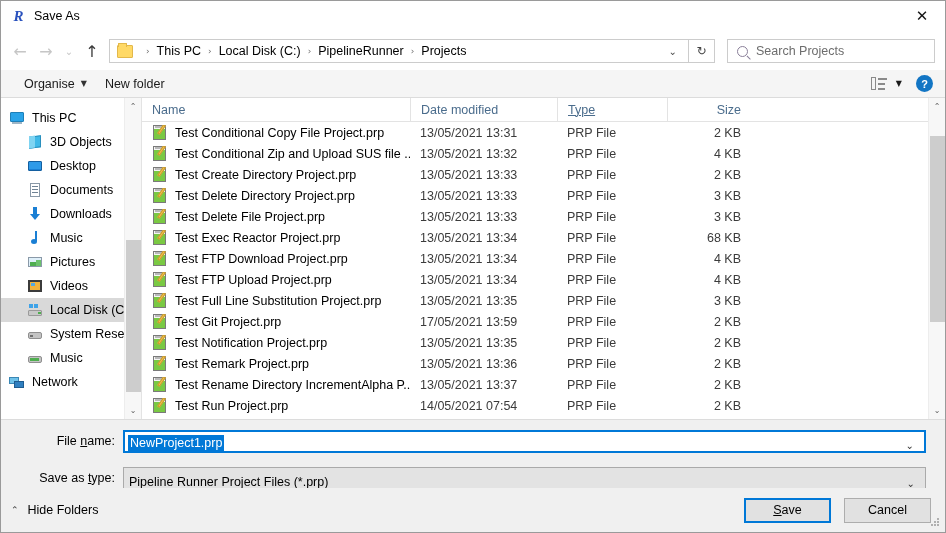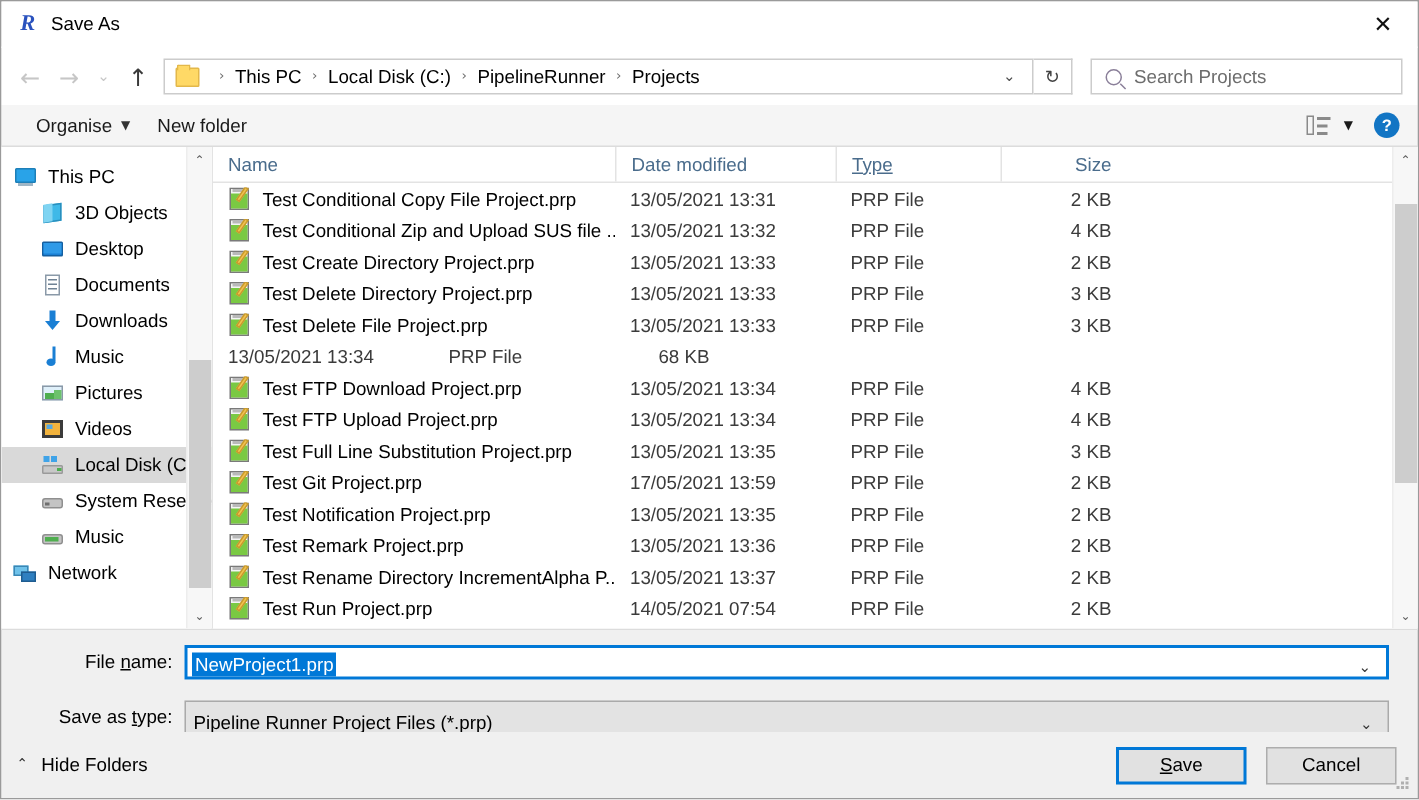--- a/index.html
+++ b/index.html
@@ -535,20 +535,29 @@
                 <span style="position:absolute;left:3px;top:1px;width:9px;height:2px;background:#b9b9b9"></span>
                 <span style="position:absolute;left:8px;top:-1px;width:3px;height:11px;background:#f2c14e;transform:rotate(35deg);border:1px solid #c79a2e"></span>
               </span>
               <span>Test Delete File Project.prp</span>
             </div>
             <div class="c-date">13/05/2021 13:33</div>
             <div class="c-type">PRP File</div>
             <div class="c-size">3 KB</div>
           </div>
           <div class="row">
+            <div class="c-name">
+              <span class="prp-ic">
+                <span style="position:absolute;left:1px;top:0px;width:13px;height:15px;background:#f4f4f4;border:1px solid #7a7a7a"></span>
+                <span style="position:absolute;left:2px;top:4px;width:11px;height:10px;background:#7ac943"></span>
+                <span style="position:absolute;left:3px;top:1px;width:9px;height:2px;background:#b9b9b9"></span>
+                <span style="position:absolute;left:8px;top:-1px;width:3px;height:11px;background:#f2c14e;transform:rotate(35deg);border:1px solid #c79a2e"></span>
+              </span>
+              <span>Test Exec Reactor Project.prp</span>
+            </div>
             <div class="c-date">13/05/2021 13:34</div>
             <div class="c-type">PRP File</div>
             <div class="c-size">68 KB</div>
           </div>
           <div class="row">
             <div class="c-name">
               <span class="prp-ic">
                 <span style="position:absolute;left:1px;top:0px;width:13px;height:15px;background:#f4f4f4;border:1px solid #7a7a7a"></span>
                 <span style="position:absolute;left:2px;top:4px;width:11px;height:10px;background:#7ac943"></span>
                 <span style="position:absolute;left:3px;top:1px;width:9px;height:2px;background:#b9b9b9"></span>

